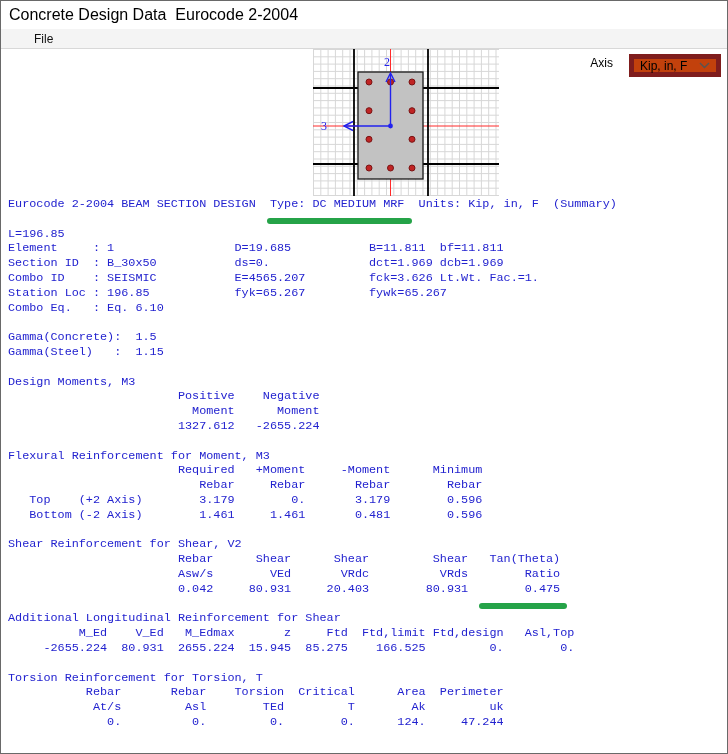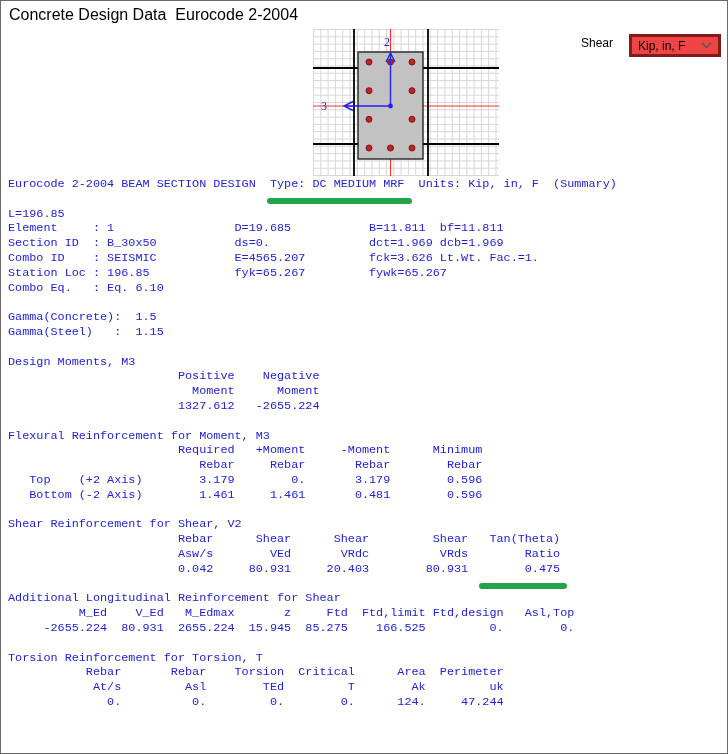--- a/index.html
+++ b/index.html
@@ -12,35 +12,38 @@
   .menu-item{font-size:12px;color:#111;padding:2px 8px;margin-left:25px;cursor:default}
   .client{position:relative;height:704px;background:#fff}
   .sketch{position:absolute;left:312px;top:0}
   .sketch .red{stroke:var(--centerline_red,#ff2a2a);stroke-width:1}
   .sketch .bold{stroke:#000;stroke-width:1.8}
   .sketch .section{fill:var(--section_fill,#c2c2c2);stroke:#1a1a1a;stroke-width:1.3}
   .sketch .axis line,.sketch .axis polyline{stroke:var(--axis_blue,#2222ee);stroke-width:1.4;fill:none}
   .sketch .axis text{fill:var(--axis_blue,#2222ee);font:12px "Liberation Serif",serif}
   .sketch .cdot{fill:var(--axis_blue,#2222ee)}
   .units-label{position:absolute;right:114px;top:7px;font-size:12px;color:#000}
-  .dropdown{position:absolute;left:628px;top:5px;width:92px;height:23px;background:#ef4444;
-    border:3px solid #7f1d1d;display:flex;align-items:center;padding:0 6px;cursor:default}
+  .dropdown{position:absolute;left:628px;top:5px;width:92px;height:23px;background:#c2410c;
+    border:5px solid #7f1d1d;display:flex;align-items:center;padding:0 6px;cursor:default}
   .dropdown span{font-size:12px;color:#000;flex:1;white-space:pre}
   .dropdown svg{flex:none}
   .report-wrap{position:absolute;left:0;top:148px;width:688px}
   .report{font-family:"Liberation Mono",monospace;font-size:11.8px;line-height:14.8px;
     color:var(--report_text,#2222cf);white-space:pre;padding-left:7px}
   .hl{position:absolute;height:6px;border-radius:3px;background:var(--underline_green,#25a348)}
 </style>
 </head>
 <body>
 
 <div class="window">
   <div class="titlebar">
     <span class="title">Concrete Design Data  Eurocode 2-2004</span>
+  </div>
+  <div class="menubar">
+    <span class="menu-item">File</span>
   </div>
   <div class="client">
 
     <svg class="sketch" width="186" height="147" viewBox="0 0 186 147">
       <g>
           <line x1="0.5" y1="0" x2="0.5" y2="147" style="stroke:#d7d7d7;stroke-width:1"></line>
           <line x1="7.8" y1="0" x2="7.8" y2="147" style="stroke:#d7d7d7;stroke-width:1"></line>
           <line x1="15.1" y1="0" x2="15.1" y2="147" style="stroke:#d7d7d7;stroke-width:1"></line>
           <line x1="22.4" y1="0" x2="22.4" y2="147" style="stroke:#d7d7d7;stroke-width:1"></line>
           <line x1="29.7" y1="0" x2="29.7" y2="147" style="stroke:#d7d7d7;stroke-width:1"></line>
@@ -114,21 +117,21 @@
         <text x="71" y="17">2</text>
       </g>
       <g class="axis">
         <line x1="77.5" y1="77" x2="31" y2="77"></line>
         <polyline points="40,72.5 31,77 40,81.5"></polyline>
         <text x="8" y="81">3</text>
       </g>
       <circle class="cdot" cx="77.5" cy="77" r="2.4"></circle>
     </svg>
 
-    <span class="units-label">Shear</span>
+    <span class="units-label">Axis</span>
     <div class="dropdown">
       <span>Kip, in, F</span>
       <svg width="11" height="7" viewBox="0 0 11 7">
         <polyline points="1,1 5.5,5.5 10,1" fill="none" stroke="#555" stroke-width="1.4"></polyline>
       </svg>
     </div>
 
     <div class="report-wrap">
       <pre class="report">Eurocode 2-2004 BEAM SECTION DESIGN  Type: DC MEDIUM MRF  Units: Kip, in, F  (Summary)
 

